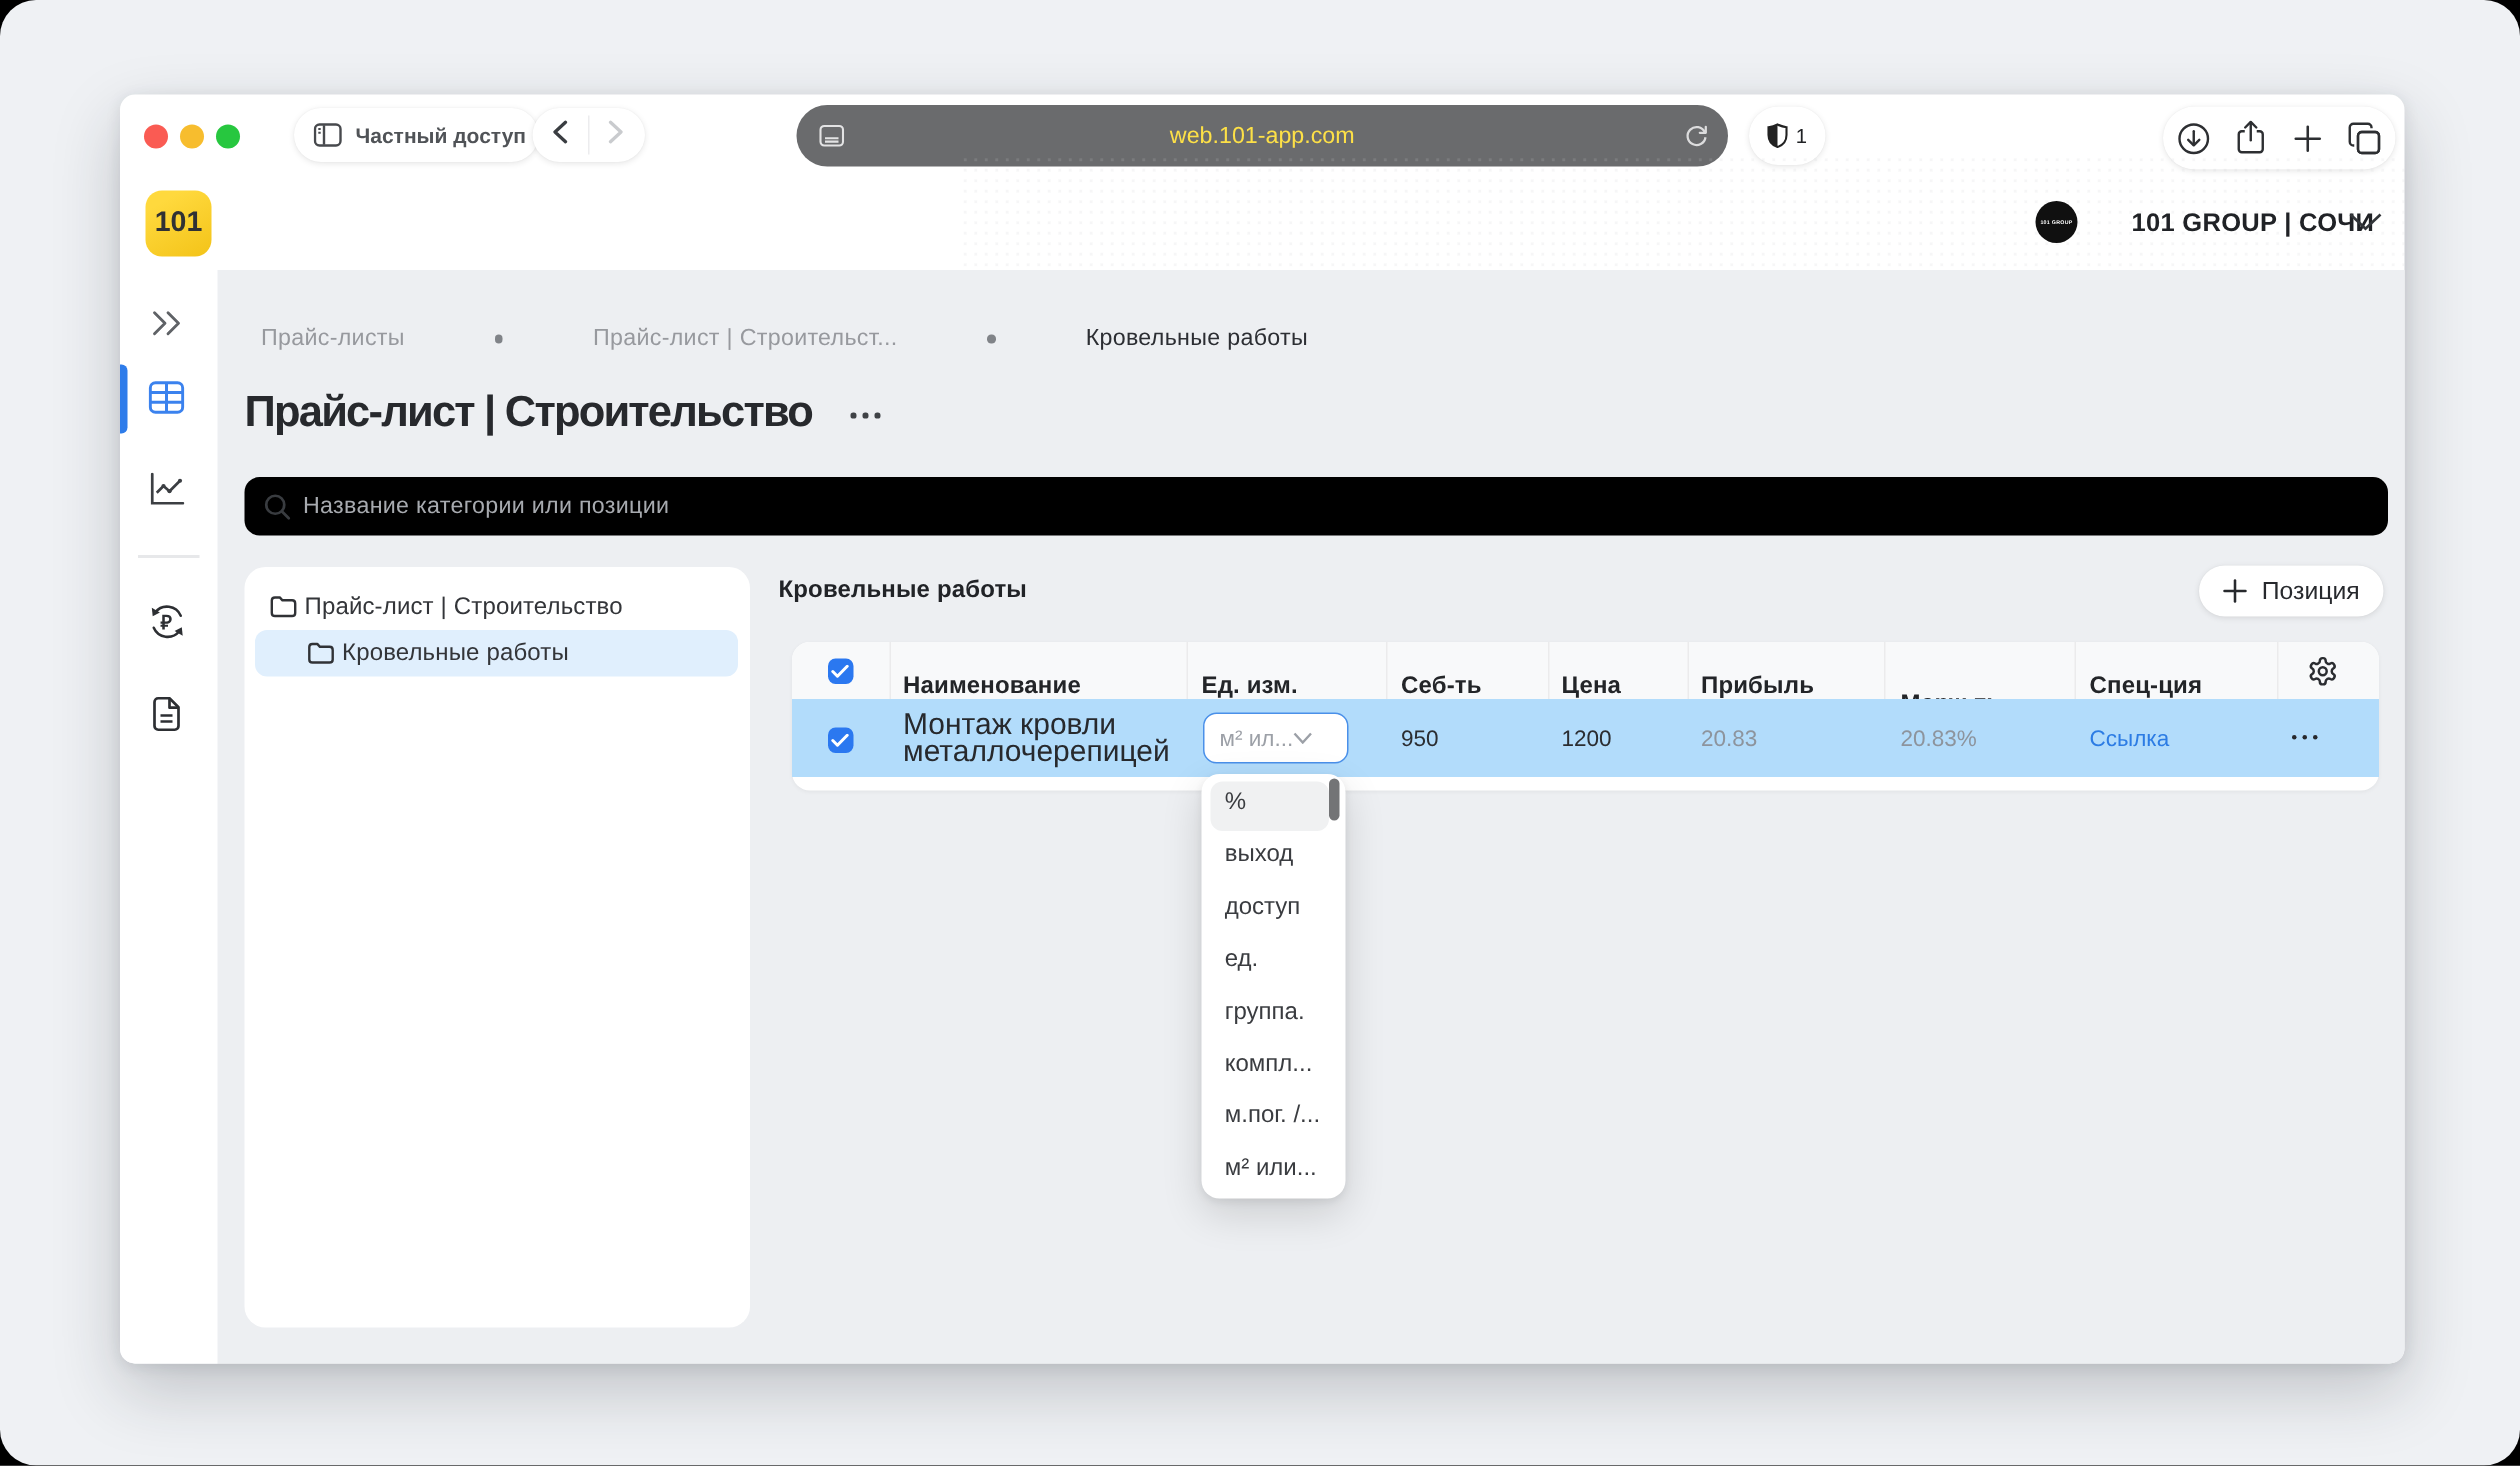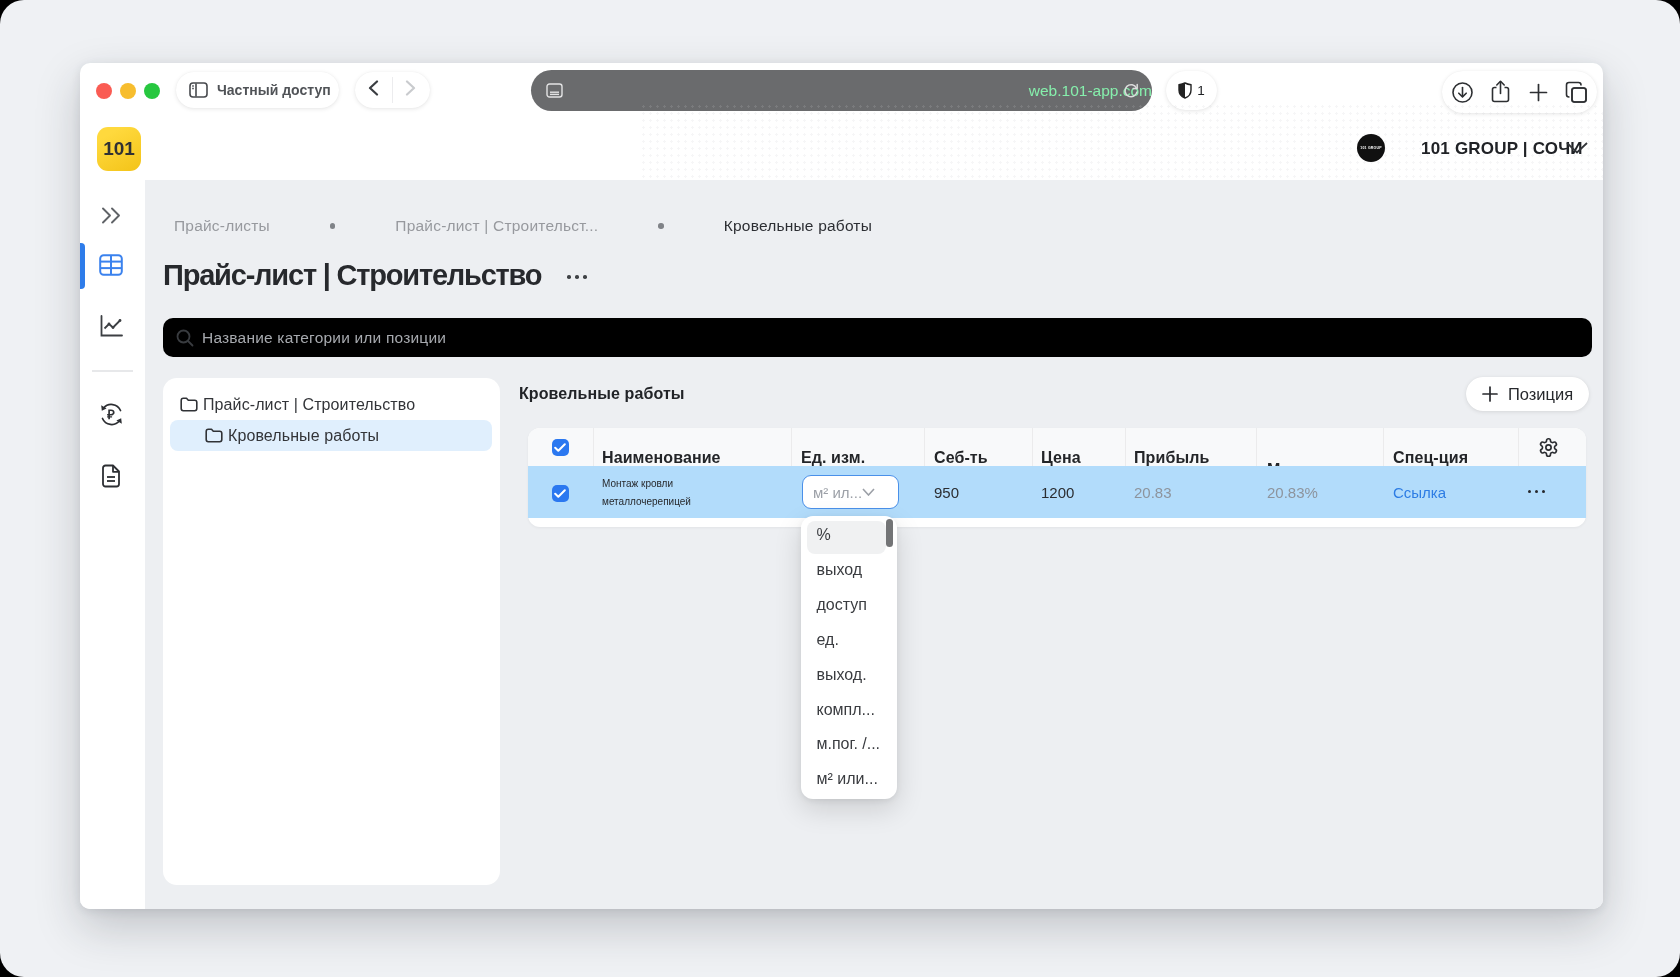--- a/index.html
+++ b/index.html
@@ -17,21 +17,21 @@
 </style>
 </head>
 <body>
 <div class="screen">
 <div class="window">
 
   <div class="dot" style="left:15.5px;top:20px;width:16px;height:16px;background:#fa5b53;"></div>
   <div class="dot" style="left:39.5px;top:20px;width:16px;height:16px;background:#f7bd2e;"></div>
   <div class="dot" style="left:64px;top:20px;width:16px;height:16px;background:#27c73f;"></div>
 
-  <div class="pill flexc" style="left:96px;top:9px;width:163px;height:36px;border-radius:18px;padding-left:13px;">
+  <div class="pill flexc" style="left:116px;top:9px;width:163px;height:36px;border-radius:18px;padding-left:13px;">
     <svg width="19" height="16" viewBox="0 0 19 16" fill="none" stroke="#47494d" stroke-width="1.6">
           <rect x="1" y="1" width="17" height="14" rx="3"></rect>
           <line x1="7" y1="1.5" x2="7" y2="14.5"></line>
           <line x1="3.2" y1="4" x2="4.8" y2="4" stroke-width="1.3"></line>
           <line x1="3.2" y1="6.5" x2="4.8" y2="6.5" stroke-width="1.3"></line>
         </svg>
     <span style="margin-left:9px;font-size:14px;font-weight:700;color:#505357;">Частный доступ</span>
   </div>
 
   <div class="pill flexc" style="left:275px;top:9px;width:75px;height:36px;border-radius:18px;">
@@ -43,21 +43,21 @@
             <polyline points="2,1.5 9,8 2,14.5"></polyline>
           </svg></div>
   </div>
 
   <div class="abs flexc" style="left:451px;top:7px;width:621px;height:41px;border-radius:20.5px;background:#6a6b6d;">
     <svg style="position:absolute;left:15px;" width="17" height="15" viewBox="0 0 17 15" fill="none" stroke="#e3e3e4" stroke-width="1.4">
           <rect x="1" y="1" width="15" height="13" rx="2.5"></rect>
           <line x1="4" y1="9.2" x2="13" y2="9.2"></line>
           <line x1="4" y1="11.4" x2="13" y2="11.4"></line>
         </svg>
-    <div style="position:absolute;left:0;width:100%;text-align:right;font-size:15.5px;color:#86efac;">web.101-app.com</div>
+    <div style="position:absolute;left:0;width:100%;text-align:center;font-size:15.5px;color:#fde047;">web.101-app.com</div>
     <svg style="position:absolute;right:13px;" width="16" height="17" viewBox="0 0 16 17" fill="none" stroke="#dcdcdd" stroke-width="1.5">
           <path d="M 13.5 6.2 A 6 6 0 1 0 14 9.5"></path>
           <polyline points="14.2,2.5 14.2,6.5 10.2,6.5" stroke-linecap="round" stroke-linejoin="round"></polyline>
         </svg>
   </div>
 
   <div class="pill flexc" style="left:1086px;top:8px;width:51px;height:39px;border-radius:19.5px;justify-content:center;">
     <svg width="14" height="17" viewBox="0 0 14 17">
           <path d="M7 1 C9 2 11.5 2.6 13 2.8 L13 8 C13 12 10.5 14.8 7 16 C3.5 14.8 1 12 1 8 L1 2.8 C2.5 2.6 5 2 7 1 Z" fill="none" stroke="#222" stroke-width="1.4"></path>
           <path d="M7 1 C5 2 2.5 2.6 1 2.8 L1 8 C1 12 3.5 14.8 7 16 Z" fill="#222"></path>
@@ -210,21 +210,21 @@
         <path d="M12.22 2h-.44a2 2 0 0 0-2 2v.18a2 2 0 0 1-1 1.73l-.43.25a2 2 0 0 1-2 0l-.15-.08a2 2 0 0 0-2.73.73l-.22.38a2 2 0 0 0 .73 2.73l.15.1a2 2 0 0 1 1 1.72v.51a2 2 0 0 1-1 1.74l-.15.09a2 2 0 0 0-.73 2.73l.22.38a2 2 0 0 0 2.73.73l.15-.08a2 2 0 0 1 2 0l.43.25a2 2 0 0 1 1 1.73V20a2 2 0 0 0 2 2h.44a2 2 0 0 0 2-2v-.18a2 2 0 0 1 1-1.73l.43-.25a2 2 0 0 1 2 0l.15.08a2 2 0 0 0 2.73-.73l.22-.39a2 2 0 0 0-.73-2.73l-.15-.08a2 2 0 0 1-1-1.74v-.5a2 2 0 0 1 1-1.74l.15-.09a2 2 0 0 0 .73-2.73l-.22-.38a2 2 0 0 0-2.73-.73l-.15.08a2 2 0 0 1-2 0l-.43-.25a2 2 0 0 1-1-1.73V4a2 2 0 0 0-2-2z"></path>
         <circle cx="12" cy="12" r="3"></circle>
       </svg>
 
   <div class="abs" style="left:448px;top:403px;width:1058px;height:52px;background:#b2dcfb;"></div>
   <div class="abs" style="left:471.5px;top:422px;width:17px;height:17px;border-radius:5px;background:#2b78f0;">
         <svg style="position:absolute;left:2.5px;top:4px;" width="12" height="9.5" viewBox="0 0 12 9.5" fill="none" stroke="#fff" stroke-width="2" stroke-linecap="round" stroke-linejoin="round">
           <polyline points="1.2,4.7 4.3,7.8 10.8,1.2"></polyline>
         </svg>
       </div>
-  <div class="abs" style="left:522px;top:412px;font-size:10px;line-height:17.5px;color:#27292d;">Монтаж кровли<br>металлочерепицей</div>
+  <div class="abs" style="left:522px;top:412px;font-size:20px;line-height:17.5px;color:#27292d;">Монтаж кровли<br>металлочерепицей</div>
   <div class="abs flexc" style="left:722px;top:412px;width:97px;height:34px;background:#fff;border:1.5px solid #4a90e9;border-radius:9px;padding:0 10px;">
     <span style="font-size:15px;color:#9ca0a7;">м² ил...</span>
     <svg width="13" height="8" viewBox="0 0 13 8" fill="none" stroke="#9ca0a7" stroke-width="1.6">
           <polyline points="1,1 6.5,7 12,1"></polyline>
         </svg>
   </div>
   <div class="abs rowt" style="left:854px;top:421px;">950</div>
   <div class="abs rowt" style="left:961px;top:421px;">1200</div>
   <div class="abs rowg" style="left:1054px;top:421px;">20.83</div>
   <div class="abs rowg" style="left:1187px;top:421px;">20.83%</div>
@@ -234,20 +234,20 @@
     <span style="width:3px;height:3px;border-radius:50%;background:#27292d;"></span>
     <span style="width:3px;height:3px;border-radius:50%;background:#27292d;"></span>
   </div>
 
   <div class="abs" style="left:720.5px;top:453px;width:96.5px;height:283px;background:#fff;border-radius:12px;box-shadow:0 10px 28px rgba(0,0,0,.14),0 2px 6px rgba(0,0,0,.07);padding-top:2px;">
     <div class="abs" style="left:6px;top:5px;width:79px;height:33px;background:#f0f1f2;border-radius:8px;"></div>
     <div class="ddi">%</div>
     <div class="ddi">выход</div>
     <div class="ddi">доступ</div>
     <div class="ddi">ед.</div>
-    <div class="ddi">выход.</div>
+    <div class="ddi">группа.</div>
     <div class="ddi">компл...</div>
     <div class="ddi">м.пог. /...</div>
     <div class="ddi">м² или...</div>
     <div class="abs" style="left:85.5px;top:3px;width:7px;height:28px;border-radius:4px;background:#737476;"></div>
   </div>
 </div>
 </div>
 
 </body></html>

